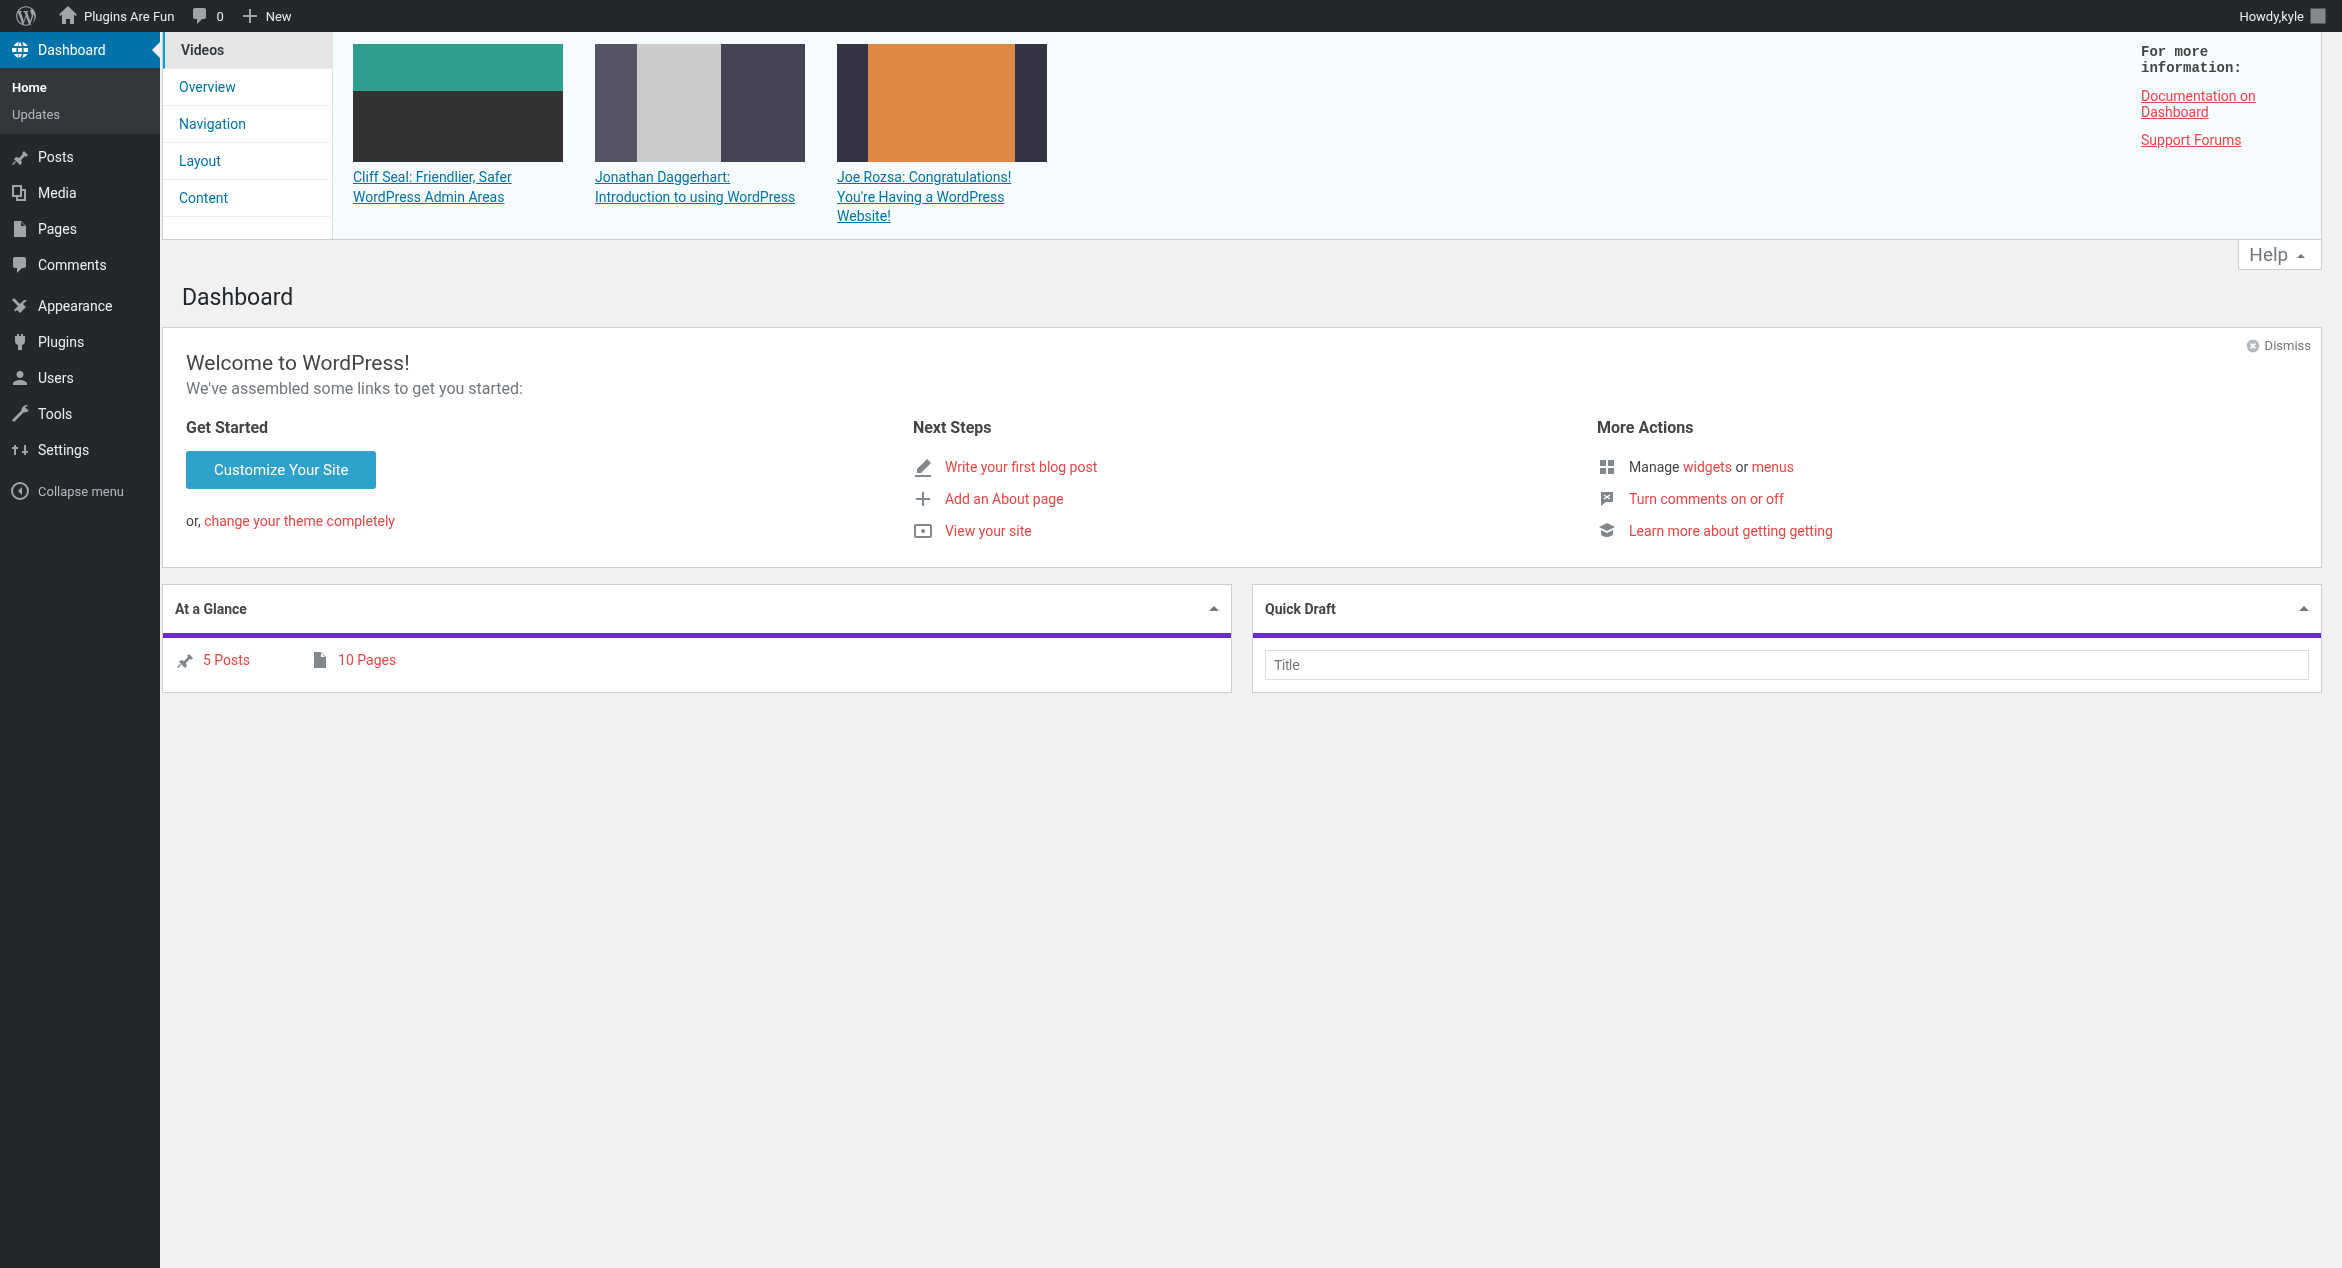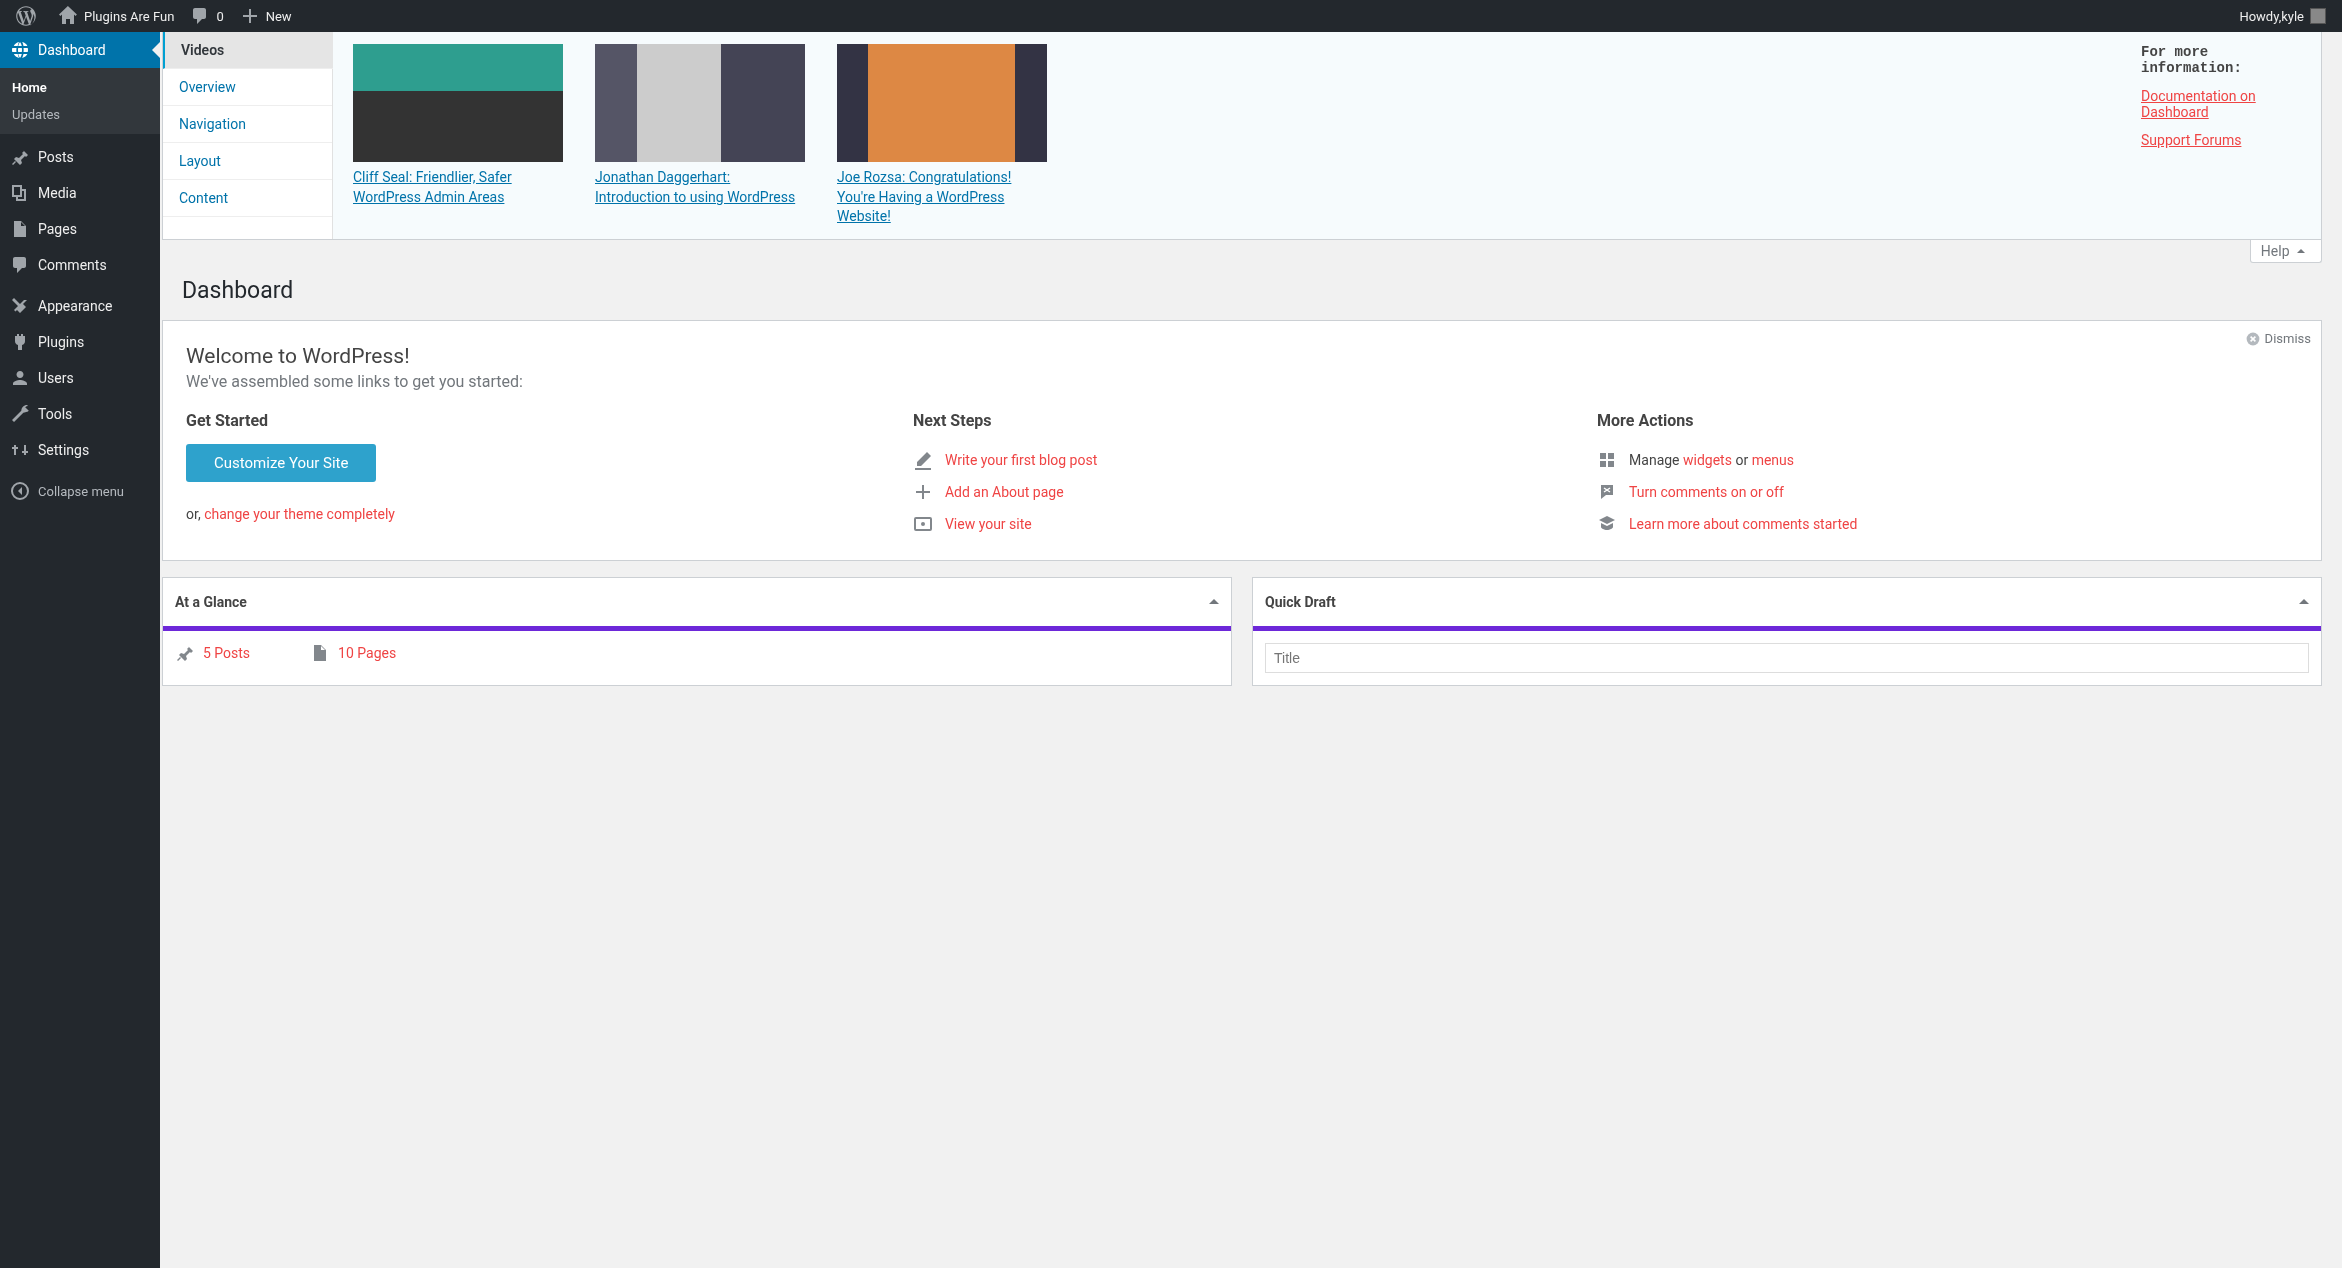--- a/index.html
+++ b/index.html
@@ -145,21 +145,21 @@
 
 
 .screen-meta-links { float: right; margin: 0 20px 0 0; }
 .screen-meta-links .show-settings {
   background: #fff;
   border: 1px solid #ccd0d4;
   border-top: none;
   border-bottom-left-radius: 3px;
   border-bottom-right-radius: 3px;
   padding: 3px 16px 3px 10px;
-  font-size: 14px;
+  font-size: 19px;
   color: #72777c;
   cursor: pointer;
   margin-left: 15px;
 }
 .screen-meta-links .arrow-up {
   display: inline-block;
   margin-left: 4px;
   border: 4px solid transparent;
   border-bottom-color: #72777c;
   transform: translateY(-3px);
@@ -515,21 +515,21 @@
             <svg class="dashicon" viewBox="0 0 20 20">
                 <path d="M4 3h12v10H9l-5 4V3z"></path>
                 <path d="M7 6l6 4M13 6l-6 4" stroke="#fff" stroke-width="1.5"></path>
               </svg>
             <a>Turn comments on or off</a>
           </li>
           <li>
             <svg class="dashicon" viewBox="0 0 20 20">
                 <path d="M10 2L2 6l8 4 8-4-8-4zm-6 7v4c0 1 3 3 6 3s6-2 6-3V9l-6 3-6-3z"></path>
               </svg>
-            <a>Learn more about comments started</a>
+            <a>Learn more about getting getting</a>
           </li>
         </ul>
       </div>
     </div>
   </div>
 
   <div class="metabox-row">
     <div class="postbox">
       <div class="postbox-header">
         <h2>At a Glance</h2>

